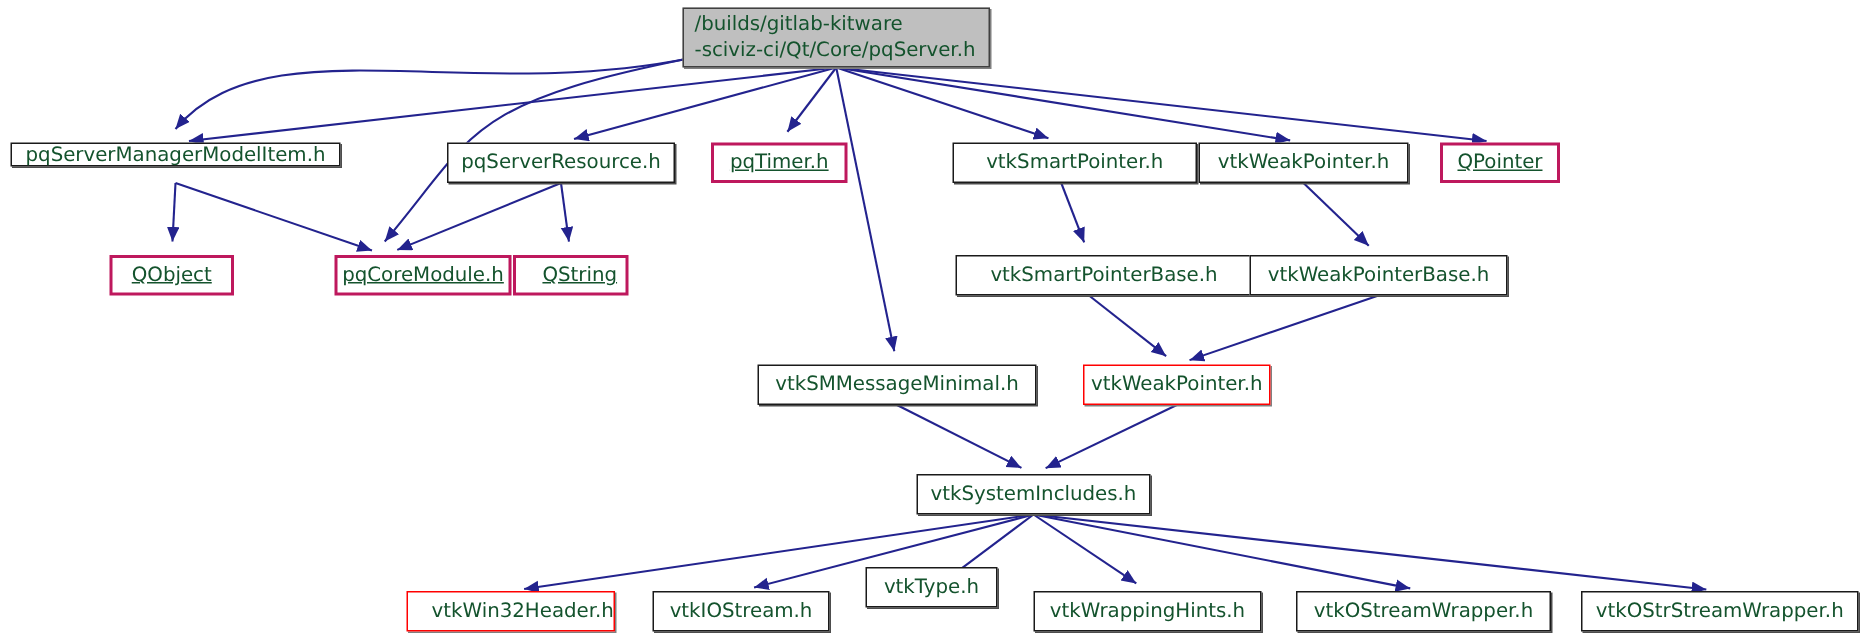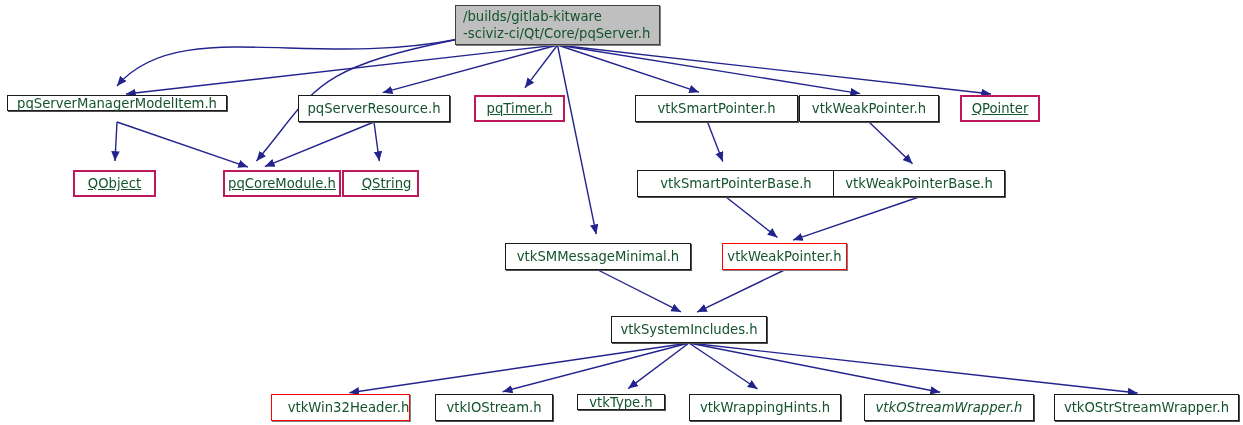--- a/index.html
+++ b/index.html
@@ -110,18 +110,18 @@
       <div class="node leaf" style="left: 73px; top: 170px; width: 83px; height: 27px;">QObject</div>
       <div class="node leaf" style="left: 191px; top: 170px; width: 118px; height: 27px; margin-left: 32px;">pqCoreModule.h</div>
       <div class="node leaf" style="left: 342px; top: 170px; width: 77px; height: 27px; padding-left: 12px;">QString</div>
       <div class="node normal" style="left: 637px; top: 170px; width: 198px; height: 27px;">vtkSmartPointerBase.h</div>
       <div class="node normal" style="left: 833px; top: 170px; width: 172px; height: 27px;">vtkWeakPointerBase.h</div>
       <div class="node normal" style="left: 505px; top: 243px; width: 186px; height: 27px;">vtkSMMessageMinimal.h</div>
       <div class="node redlink" style="left: 722px; top: 243px; width: 125px; height: 27px;">vtkWeakPointer.h</div>
       <div class="node normal" style="left: 611px; top: 316px; width: 156px; height: 27px;">vtkSystemIncludes.h</div>
       <div class="node redlink" style="left: 271px; top: 394px; width: 139px; height: 27px; padding-left: 16px;">vtkWin32Header.h</div>
       <div class="node normal" style="left: 435px; top: 394px; width: 118px; height: 27px;">vtkIOStream.h</div>
-      <div class="node normal" style="left: 577px; top: 394px; width: 88px; height: 16px;">vtkType.h</div>
+      <div class="node normal" style="left: 577px; top: 378px; width: 88px; height: 27px;">vtkType.h</div>
       <div class="node normal" style="left: 689px; top: 394px; width: 152px; height: 27px;">vtkWrappingHints.h</div>
-      <div class="node normal" style="left: 864px; top: 394px; width: 170px; height: 27px; font-style: italic;">vtkOStreamWrapper.h</div>
+      <div class="node normal" style="left: 864px; top: 394px; width: 170px; height: 27px;">vtkOStreamWrapper.h</div>
       <div class="node normal" style="left: 1054px; top: 394px; width: 185px; height: 27px;">vtkOStrStreamWrapper.h</div>
     </div>
 </div>
 
 </body></html>

